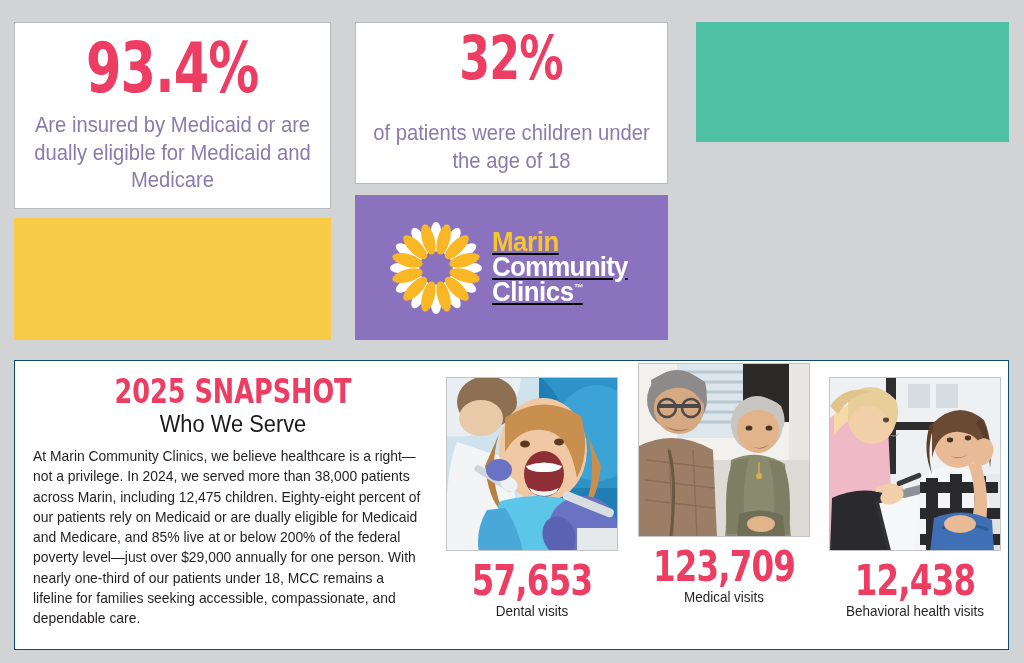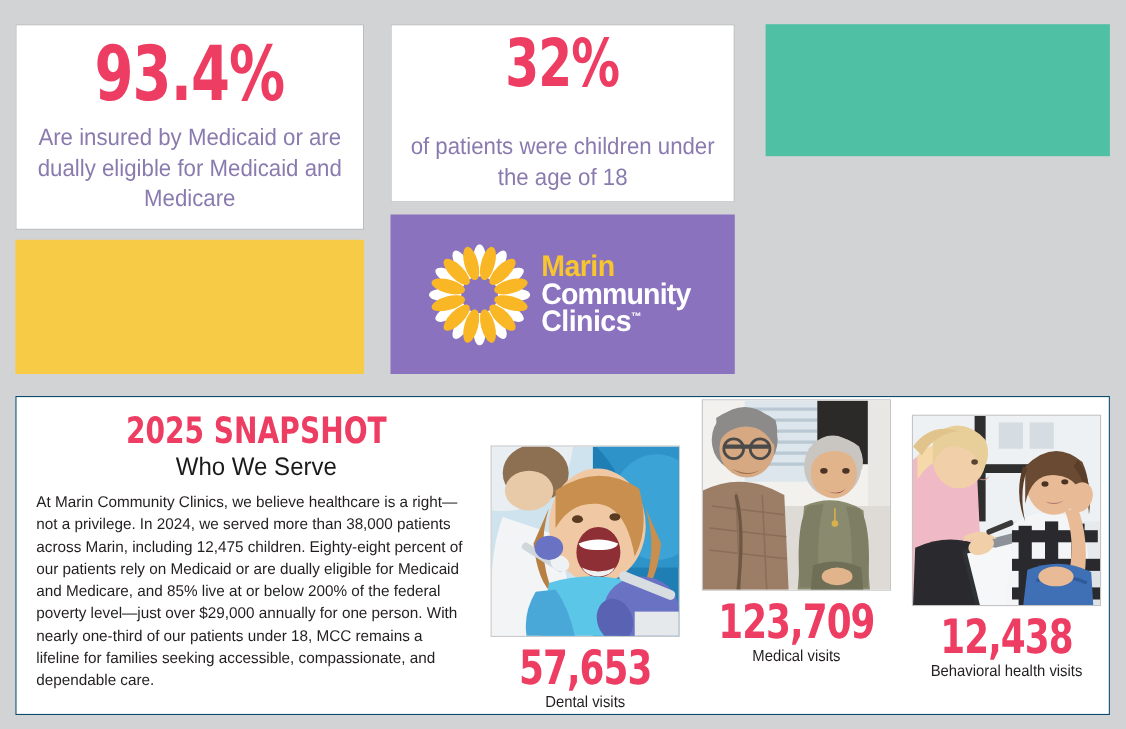--- a/index.html
+++ b/index.html
@@ -52,21 +52,21 @@
   #card-fpl { left: 696px; top: 152px; width: 313px; height: 188px; }
   #card-fpl .stat-num { font-size: 61px; margin-bottom: 8px; }
   #card-fpl .stat-cap { font-size: 21px; }
 
   
   #block-logo {
     left: 355px; top: 195px; width: 313px; height: 145px;
     background: #8b72be;
     display: flex; align-items: center; justify-content: center;
   }
-  .logo-wrap { display: flex; align-items: center; gap: 10px; }
+  .logo-wrap { display: flex; align-items: center; gap: 10px; text-decoration: underline; }
   .logo-mark { width: 92px; height: 92px; flex: none; }
   .logo-type { line-height: 0.92; text-align: left; }
   .logo-marin {
     color: #f7c52e; font-weight: bold; font-size: 27px; letter-spacing: -0.5px;
     transform: scaleX(0.96); transform-origin: left;
   }
   .logo-comm {
     color: #ffffff; font-weight: bold; font-size: 27px; letter-spacing: -0.8px;
     transform: scaleX(0.96); transform-origin: left;
   }
@@ -105,21 +105,21 @@
   .fig-num {
     color: #ee3d62; font-weight: bold; font-size: 43px; line-height: 1.0;
     margin-top: 8px; letter-spacing: -1px; transform: scaleX(0.84);
     font-family: "Liberation Sans Narrow", "DejaVu Sans Condensed", "Liberation Sans", sans-serif;
   }
   .fig-cap {
     color: #231f20; font-size: 14.5px; margin-top: 1px;
     transform: scaleX(0.93);
   }
 
-  #fig-dental { left: 428px; top: 16px; width: 178px; margin-top: 28px; }
+  #fig-dental { left: 428px; top: 16px; width: 178px; }
   #fig-dental .photo { width: 172px; height: 174px; margin: 0 auto; }
   #fig-medical { left: 620px; top: 2px; width: 178px; }
   #fig-medical .photo { width: 172px; height: 174px; margin: 0 auto; }
   #fig-behavioral { left: 810px; top: 16px; width: 180px; }
   #fig-behavioral .photo { width: 172px; height: 174px; margin: 0 auto; }
 </style>
 </head>
 <body>
 
 <div class="page">

